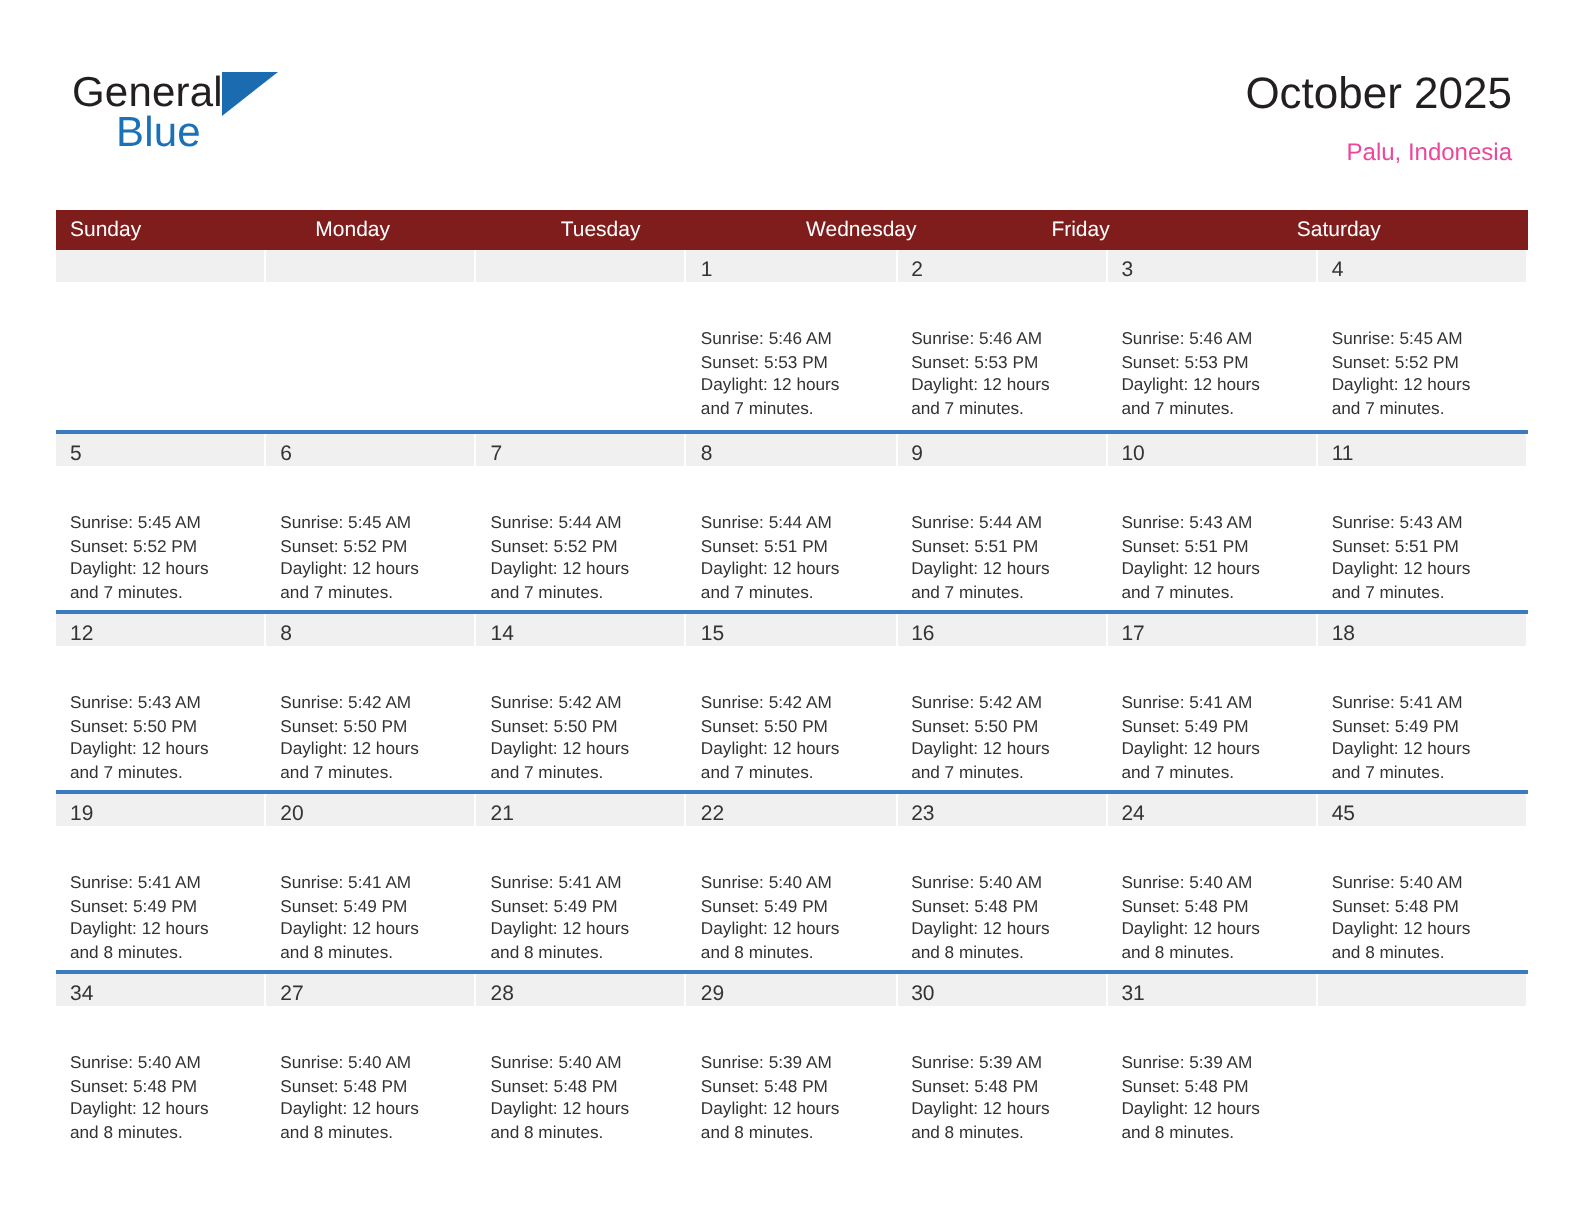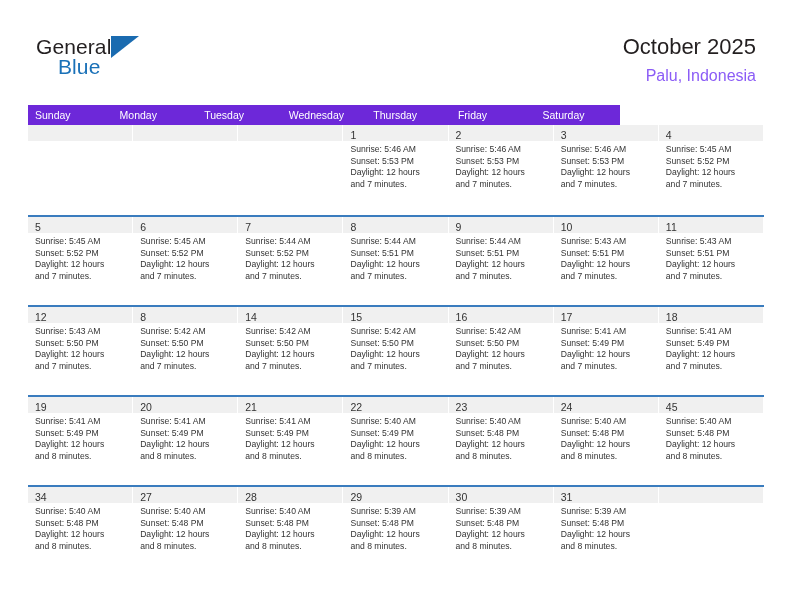--- a/index.html
+++ b/index.html
@@ -61,38 +61,38 @@
     text-align: right;
   }
   .cal-title {
     font-size: 22px;
     color: #231f20;
     line-height: 30px;
     font-weight: normal;
     margin: 0;
   }
   .cal-sub {
-    font-size: 16px;
-    color: #8b5cf6;
+    font-size: 12px;
+    color: #ec4899;
     line-height: 20px;
     margin: 4px 0 0 0;
   }
 
   
   .calendar {
     position: absolute;
     left: 28px;
     top: 105px;
     width: 736px;
   }
   .dow-row {
     display: flex;
-    width: 592px;
+    width: 736px;
     height: 20px;
-    background: #6d28d9;
+    background: #7f1d1d;
   }
   .dow {
     flex: 1 1 0;
     color: #ffffff;
     font-size: 10.5px;
     line-height: 20px;
     padding-left: 7px;
     overflow: hidden;
     white-space: nowrap;
   }
@@ -122,20 +122,21 @@
   .daynum {
     font-size: 10.5px;
     color: #333333;
     line-height: 16px;
   }
   .info {
     padding: 3px 5px 0 7px;
     font-size: 8.6px;
     line-height: 11.6px;
     color: #333333;
+    margin-top: 20px;
   }
   .info div { white-space: nowrap; }
 </style>
 </head>
 <body>
 
 <div class="page">
 
   <div class="header">
     <div class="logo">
@@ -148,21 +149,20 @@
       <p class="cal-sub">Palu, Indonesia</p>
     </div>
   </div>
 
   <div class="calendar">
     <div class="dow-row">
       <div class="dow">Sunday</div>
       <div class="dow">Monday</div>
       <div class="dow">Tuesday</div>
       <div class="dow">Wednesday</div>
-      <div class="dow">Thursday</div>
       <div class="dow">Friday</div>
       <div class="dow">Saturday</div>
     </div>
     <div id="weeks-container">
         <div class="week first">
           <div class="cell empty">
             <div class="datebar"></div>
           </div>
           <div class="cell empty">
             <div class="datebar"></div>

